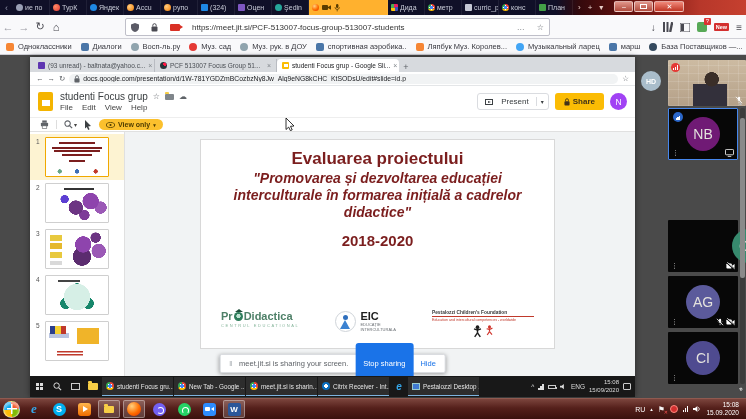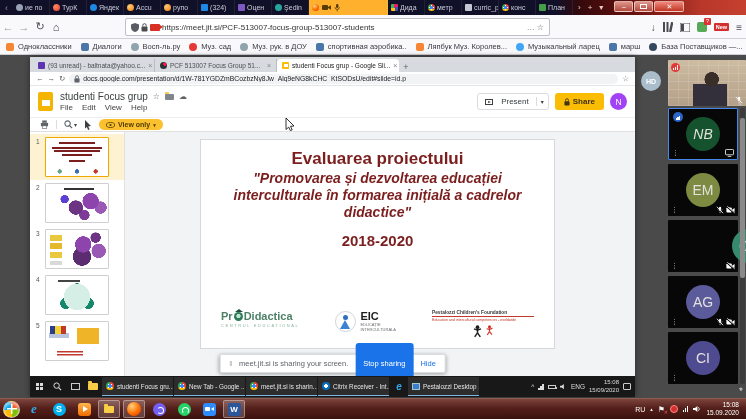--- a/index.html
+++ b/index.html
@@ -30,21 +30,21 @@
   .winbtns{display:flex;align-items:flex-start;gap:1px;padding:1px 4px 0 6px}
   .wbtn{height:11px;border:1px solid rgba(255,255,255,.55);border-radius:2px;color:#fff;font-size:7px;
     display:flex;align-items:center;justify-content:center;background:linear-gradient(#e0958a,#b04a3c)}
   .wbtn.min,.wbtn.max{width:19px}.wbtn.close{width:30px;background:linear-gradient(#f0897a,#c03524)}
   .maxglyph{width:7px;height:5px;border:1px solid #fff}
 
   .ff-navbar{position:absolute;top:15px;left:0;width:746px;height:24px;background:#f9f9fb;border-bottom:1px solid #d0d0d7;
     display:flex;align-items:center;font-size:11px;color:#45454d}
   .nbtn{width:16px;text-align:center;flex:none}
   .urlbar{position:absolute;left:125px;top:3px;width:425px;height:18px;background:#fff;border:1px solid #bfbfc9;
-    border-radius:2px;display:flex;align-items:center;gap:2px;padding:0 5px;font-size:8px;color:#2a2a33}
+    border-radius:2px;display:flex;align-items:center;gap:12px;padding:0 5px;font-size:8px;color:#2a2a33}
   .urltxt{flex:1;min-width:0;overflow:hidden;white-space:nowrap;color:#333}
   .mini-ic{flex:none;display:block}
   .redcam{width:10px;height:7px;background:#d93025;border-radius:1px;position:relative;flex:none}
   .redcam:after{content:"";position:absolute;right:-3px;top:1px;border-left:3px solid #d93025;border-top:2px solid transparent;border-bottom:2px solid transparent}
   .navright{position:absolute;right:4px;top:0;height:24px;display:flex;align-items:center;gap:7px;color:#4a4a52;font-size:10px}
   .badge-q{position:relative;width:10px;height:10px;background:#57a957;border-radius:2px}
   .badge-q:after{content:"?";position:absolute;top:-4px;right:-4px;background:#d33;color:#fff;font-size:6px;width:7px;height:7px;border-radius:1px;text-align:center;line-height:7px}
   .badge-new{background:#d32f2f;color:#fff;font-size:5.5px;font-weight:bold;padding:1px 2px;border-radius:1px}
 
   .ff-bookmarks{position:absolute;top:39px;left:0;width:746px;height:16px;background:#f9f9fb;border-bottom:1px solid #cfcfd6;
@@ -685,51 +685,32 @@
             <line x1="1.2" y1="1" x2="8.8" y2="9" stroke="#fff" stroke-width="1.1"></line>
           </svg>
       </div>
 
       <div class="ptile speaking" style="top:53px">
         <span class="connbadge">
             <i style="height:2px"></i>
             <i style="height:3px"></i>
             <i style="height:4px"></i>
           </span>
-        <span class="pcirc" style="background: #14532d; font-style: italic;">
+        <span class="pcirc" style="background: #701a75;">
             <span>NB</span>
           </span>
         <span class="kebab">⋮</span>
         <span class="tri">
             <svg width="9" height="8" viewBox="0 0 10 9">
               <rect x="0.5" y="0.5" width="9" height="6" rx="0.8" fill="none" stroke="#fff" stroke-width="0.9"></rect>
               <line x1="3" y1="8.3" x2="7" y2="8.3" stroke="#fff" stroke-width="0.9"></line>
             </svg>
           </span>
       </div>
 
-      <div class="ptile" style="top:109px">
-        <span class="pcirc" style="background: rgb(125, 138, 66);">
-            <span>EM</span>
-          </span>
-        <span class="kebab">⋮</span>
-        <span class="tri">
-          <svg width="8" height="8" viewBox="0 0 10 10">
-              <rect x="3.8" y="0.8" width="2.6" height="4.4" rx="1.3" fill="#fff"></rect>
-              <path d="M2.6 4.4a2.9 2.9 0 0 0 5 0M5.1 7v2" stroke="#fff" stroke-width="0.8" fill="none"></path>
-              <line x1="1.2" y1="1" x2="8.8" y2="9" stroke="#fff" stroke-width="1.1"></line>
-            </svg>
-          <svg width="9" height="8" viewBox="0 0 11 9">
-              <rect x="0.5" y="1.5" width="6.5" height="6" rx="1" fill="#fff"></rect>
-              <path d="M7 4.5 10.5 2v5L7 4.5z" fill="#fff"></path>
-              <line x1="1" y1="0.5" x2="10" y2="8.5" stroke="#070707" stroke-width="1.6"></line>
-              <line x1="1.6" y1="0" x2="10.6" y2="8" stroke="#fff" stroke-width="1"></line>
-            </svg>
-        </span>
-      </div>
 
       <div class="ptile" style="top:165px">
         <span class="pcirc" style="background: rgb(55, 138, 110); margin-left: 46px;">
             <span>CN</span>
           </span>
         <span class="kebab">⋮</span>
         <span class="tri">
           <svg width="9" height="8" viewBox="0 0 11 9">
               <rect x="0.5" y="1.5" width="6.5" height="6" rx="1" fill="#fff"></rect>
               <path d="M7 4.5 10.5 2v5L7 4.5z" fill="#fff"></path>

